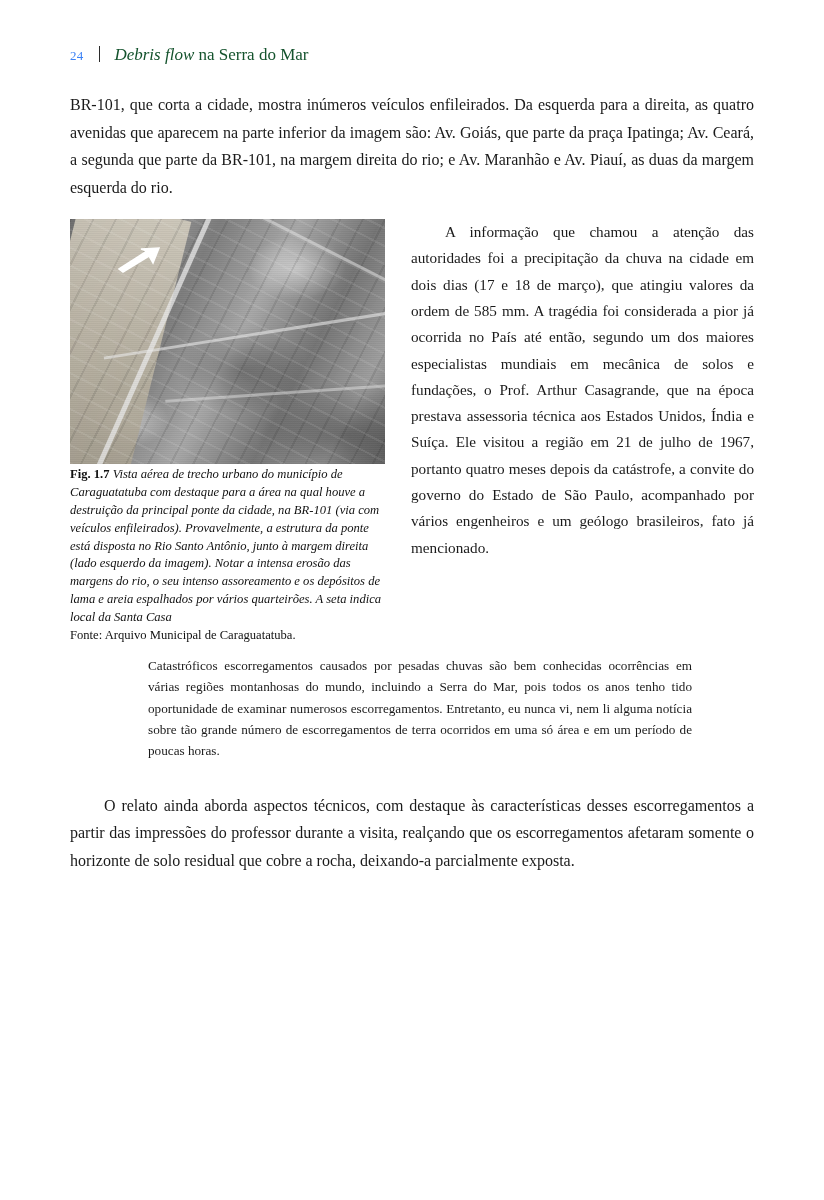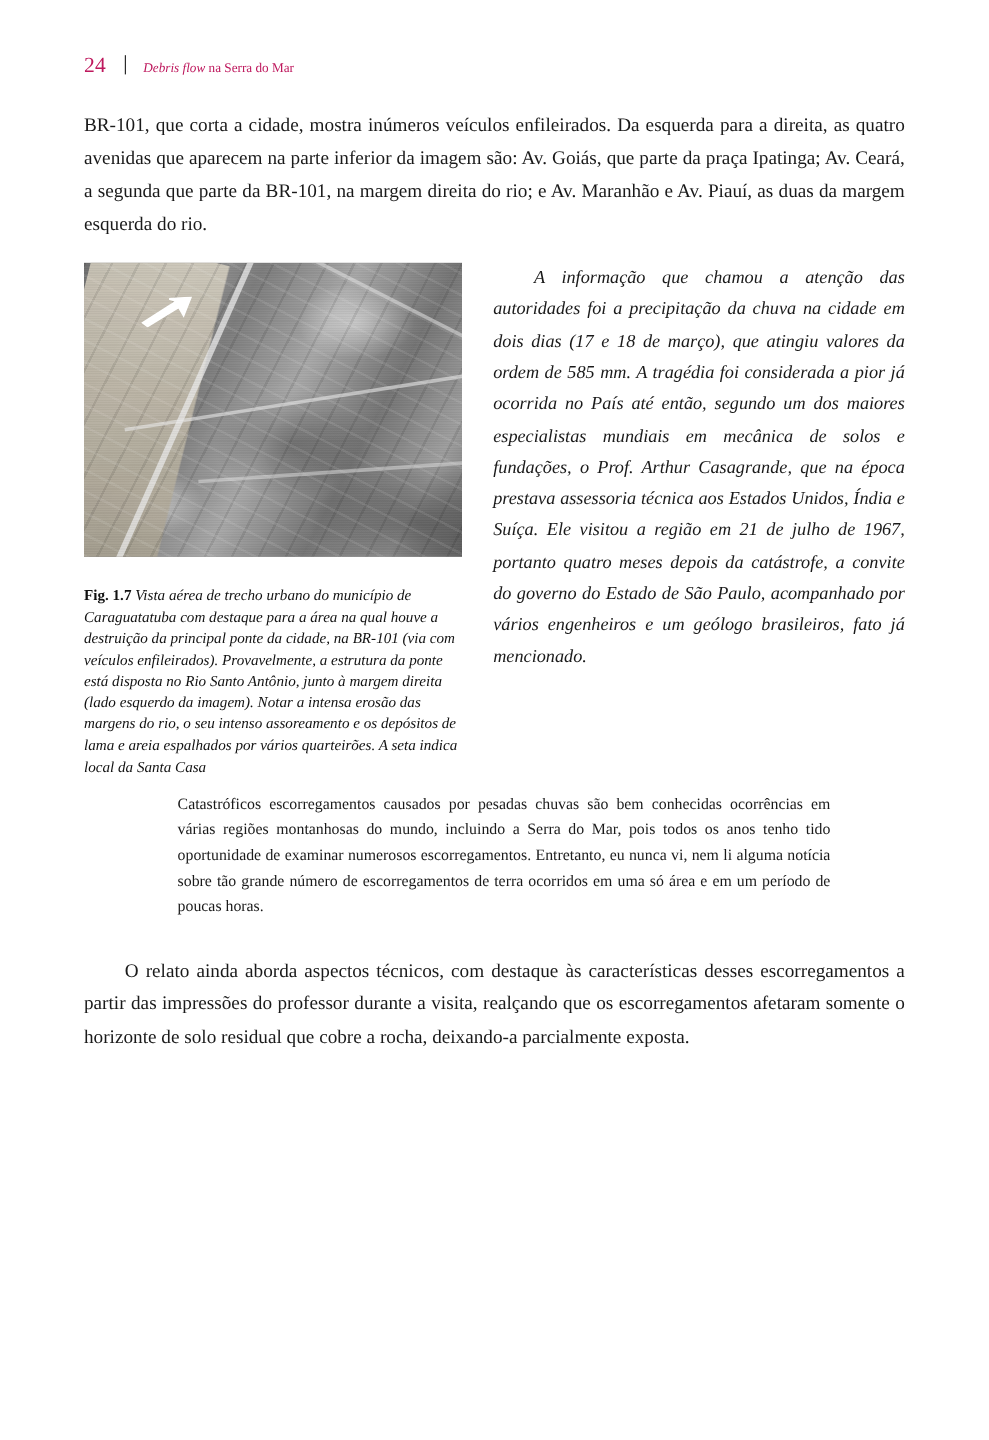--- a/index.html
+++ b/index.html
@@ -26,37 +26,37 @@
 
   
   .header {
     display: flex;
     align-items: baseline;
     gap: 0px;
     margin-left: 0px;
     margin-bottom: 26px;
   }
   .folio {
-    font-size: 18px;
+    font-size: 13px;
     letter-spacing: .2px;
-    color: #be185d;
+    color: #3b82f6;
     text-align: center;
   }
   .header-rule {
     display: inline-block;
     width: 1px;
     height: 16px;
     background: #2b2b2b;
     margin: 0 14px 0 16px;
     position: relative;
     top: 2px;
   }
   .header-title {
-    font-size: 11px;
-    color: #be185d;
+    font-size: 17px;
+    color: #14532d;
     font-family: Liberation Serif, serif;
   }
   .header-title .it {
     font-style: italic;
   }
 
   
   p {
     margin: 0;
     font-size: 16px;
@@ -78,21 +78,20 @@
   .col-left {
     width: 315px;
     flex: 0 0 315px;
   }
   .col-right {
     flex: 1 1 auto;
   }
   .col-right p {
     font-size: 15.2px;
     line-height: 1.73;
-    font-style: italic;
   }
 
   
   .figure-img {
     width: 315px;
     height: 245px;
     position: relative;
     overflow: hidden;
     background: #8f8f8f;
     border: 0;
@@ -173,21 +172,21 @@
   }
   .arrow {
     position: absolute;
     left: 47px;
     top: 28px;
     width: 44px;
     height: 26px;
   }
 
   .caption {
-    margin-top: 24px;
+    margin-top: 2px;
     font-size: 12.6px;
     line-height: 1.42;
     color: #111;
     width: 315px;
   }
   .caption .lbl { font-weight: bold; font-style: normal; }
   .caption .it { font-style: italic; }
   .caption .src { font-style: normal; display: block; }
 
   
@@ -231,20 +230,21 @@
         <div class="road-b"></div>
         <div class="road-c"></div>
         <div class="road-d"></div>
         <div class="grain"></div>
         <svg class="arrow" viewBox="0 0 44 26">
           <polygon points="2,22 30,4 24,2 42,1 36,16 32,9 6,25" fill="#ffffff" stroke="#ffffff" stroke-width="1.5"></polygon>
         </svg>
       </div>
       <div class="caption">
         <span class="lbl">Fig. 1.7</span><span class="it"> Vista aérea de trecho urbano do município de Caraguatatuba com destaque para a área na qual houve a destruição da principal ponte da cidade, na BR-101 (via com veículos enfileirados). Provavelmente, a estrutura da ponte está disposta no Rio Santo Antônio, junto à margem direita (lado esquerdo da imagem). Notar a intensa erosão das margens do rio, o seu intenso assoreamento e os depósitos de lama e areia espalhados por vários quarteirões. A seta indica local da Santa Casa</span>
+        <span class="src">Fonte: Arquivo Municipal de Caraguatatuba.</span>
       </div>
     </div>
 
     <div class="col-right">
       <p class="indent">A informação que chamou a atenção das autoridades foi a precipitação da chuva na cidade em dois dias (17 e 18 de março), que atingiu valores da ordem de 585 mm. A tragédia foi considerada a pior já ocorrida no País até então, segundo um dos maiores especialistas mundiais em mecânica de solos e fundações, o Prof. Arthur Casagrande, que na época prestava assessoria técnica aos Estados Unidos, Índia e Suíça. Ele visitou a região em 21 de julho de 1967, portanto quatro meses depois da catástrofe, a convite do governo do Estado de São Paulo, acompanhado por vários engenheiros e um geólogo brasileiros, fato já mencionado.</p>
     </div>
 
   </div>
 
   <div class="quote">

